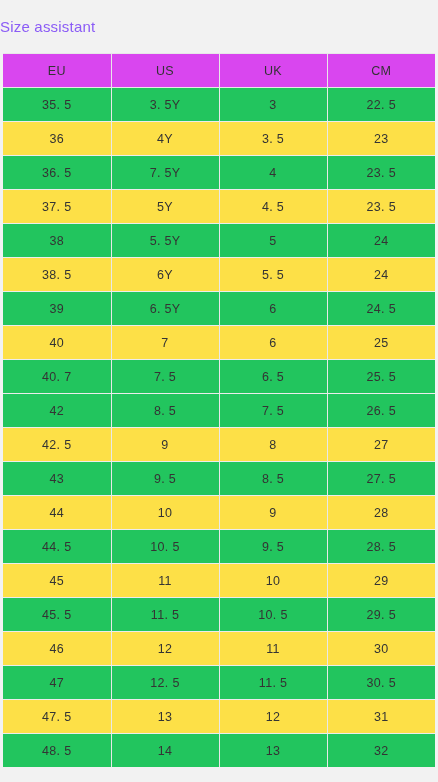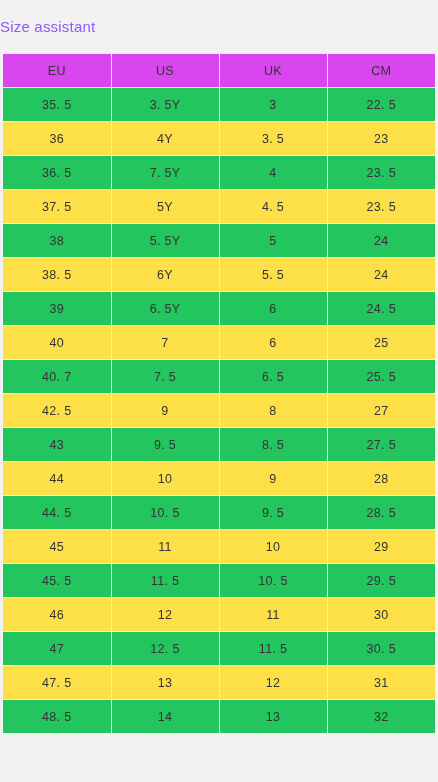--- a/index.html
+++ b/index.html
@@ -151,20 +151,26 @@
             <td>7</td>
             <td>6</td>
             <td>25</td>
           </tr>
           <tr class="row-odd">
             <td>40. 7</td>
             <td>7. 5</td>
             <td>6. 5</td>
             <td>25. 5</td>
           </tr>
+          <tr class="row-odd">
+            <td>42</td>
+            <td>8. 5</td>
+            <td>7. 5</td>
+            <td>26. 5</td>
+          </tr>
           <tr class="row-even">
             <td>42. 5</td>
             <td>9</td>
             <td>8</td>
             <td>27</td>
           </tr>
           <tr class="row-odd">
             <td>43</td>
             <td>9. 5</td>
             <td>8. 5</td>

